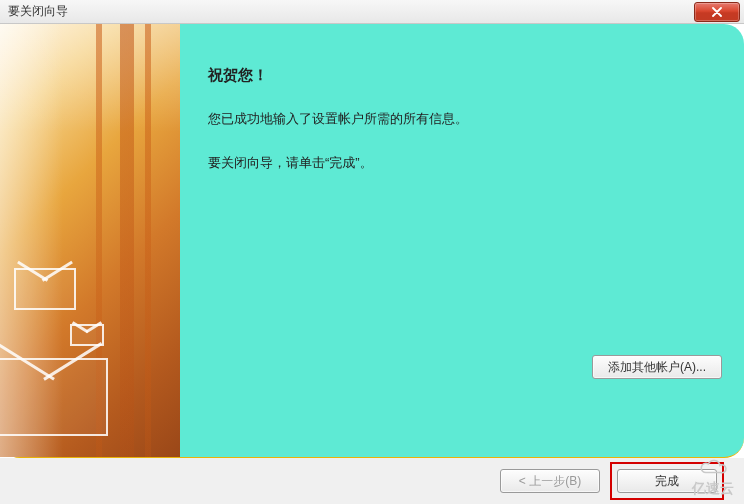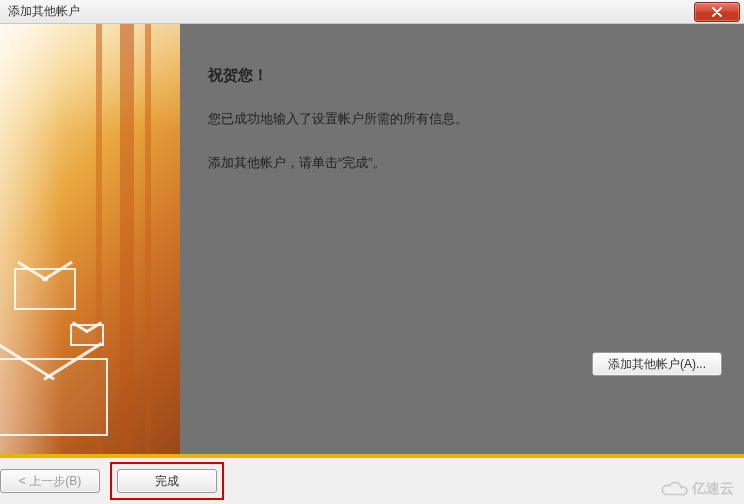--- a/index.html
+++ b/index.html
@@ -41,22 +41,23 @@
     color: #fff;
     box-shadow: inset 0 0 0 1px rgba(255,255,255,0.25);
     cursor: default;
   }
   .close-btn svg { width: 10px; height: 10px; }
 
   
   .content {
     display: flex;
     height: 434px;
-    background: #737373;
-    border-bottom: 4px solid #eab308;
+    background: #5eead4;
+    border-bottom: 1px solid #eab308;
+    border-radius: 20px;
   }
 
   
   .sidebar {
     width: 180px;
     height: 100%;
     position: relative;
     background: linear-gradient(135deg,
       #fff2d9 0%,
       #f6d38a 18%,
@@ -132,20 +133,21 @@
     right: 22px;
     bottom: 78px;
   }
 
   
   .footer {
     height: 46px;
     background: #f0f0f0;
     display: flex;
     align-items: center;
+    justify-content: flex-end;
     gap: 10px;
     padding-right: 20px;
   }
 
   .btn {
     min-width: 100px;
     height: 24px;
     padding: 0 12px;
     background: linear-gradient(to bottom, #fdfdfd, #e9e9e9);
     border: 1px solid #9a9a9a;
@@ -172,49 +174,50 @@
     position: absolute;
     right: 10px;
     bottom: 6px;
     display: flex;
     align-items: center;
     gap: 4px;
     color: #c9c9c9;
     font-size: 14px;
     font-weight: bold;
     pointer-events: none;
+    flex-direction: column;
   }
   .watermark svg { width: 28px; height: 18px; }
 </style>
 </head>
 <body>
 
 <div class="titlebar">
-  <span class="title">添加其他帐户</span>
+  <span class="title">要关闭向导</span>
   <div class="close-btn">
     <svg viewBox="0 0 10 10">
       <path d="M1 1 L9 9 M9 1 L1 9" stroke="#fff" stroke-width="1.8" stroke-linecap="round"></path>
     </svg>
   </div>
 </div>
 
 <div class="content">
   <div class="sidebar">
     <div class="stripe s1"></div>
     <div class="stripe s2"></div>
     <div class="stripe s3"></div>
     <div class="envelope env1"></div>
     <div class="envelope env3"></div>
     <div class="envelope env2"></div>
   </div>
 
   <div class="body-text">
     <h2>祝贺您！</h2>
     <p>您已成功地输入了设置帐户所需的所有信息。</p>
-    <p>添加其他帐户，请单击“完成”。</p>
+    <p>要关闭向导，请单击“完成”。</p>
 
     <div class="add-other">
       <button class="btn wide">添加其他帐户(A)...</button>
     </div>
   </div>
 </div>
 
 <div class="footer">
   <button class="btn" disabled="">&lt; 上一步(B)</button>
   <span class="highlight-frame">

